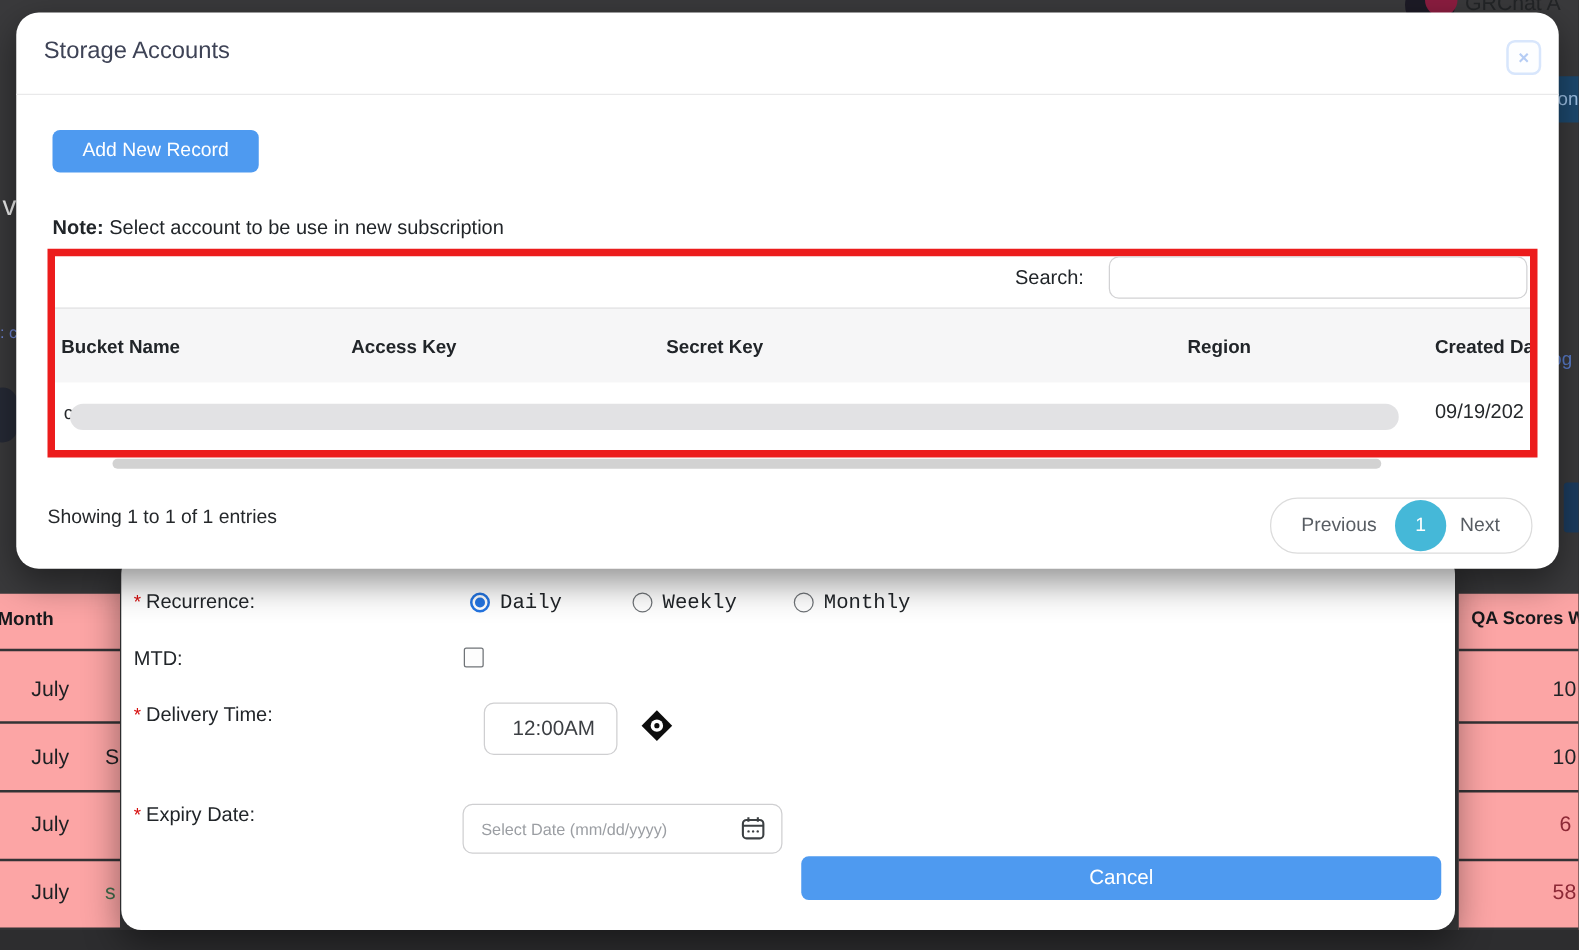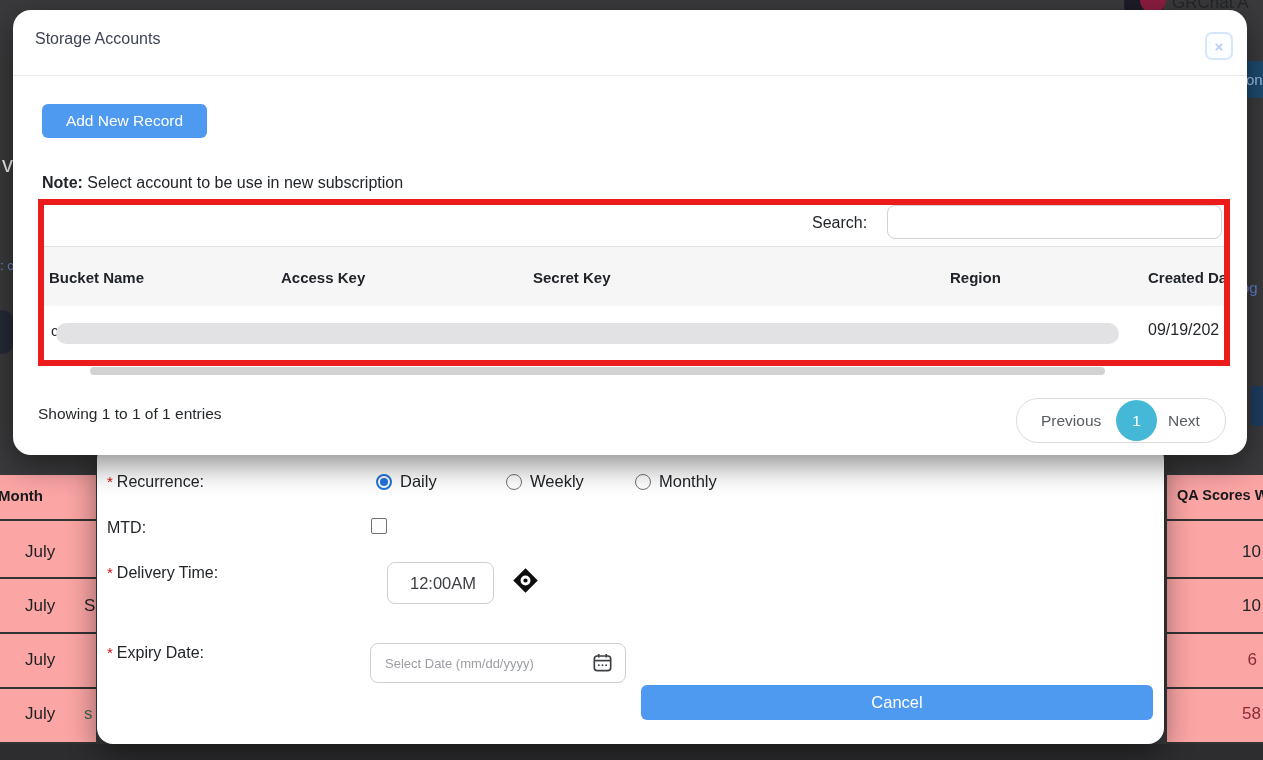--- a/index.html
+++ b/index.html
@@ -18,21 +18,21 @@
   .side-link{color:#5b7fd0;font-size:15px;}
   .avatar-base{width:40px;height:40px;border-radius:50%;background:#1d1b26;}
   .avatar-dot{width:26px;height:26px;border-radius:50%;background:#8c1d40;}
   .user-label{font-size:17px;color:#232527;}
 
   
   .modal{background:#fff;box-shadow:0 10px 30px rgba(0,0,0,.45);}
   #storage-modal{left:13px;top:10px;width:1234px;height:445px;border-radius:18px;z-index:6;}
   #form-modal{left:97px;top:443px;width:1067px;height:301px;border-radius:16px;z-index:5;}
 
-  .modal-title{font-size:16px;color:#3e4356;}
+  .modal-title{font-size:19px;color:#3e4356;}
   .divider{height:1px;background:#e9e9ea;left:0;right:0;}
   .btn-blue{background:#4e9af0;color:#fff;border:none;border-radius:6px;
             font-family:"Liberation Sans",sans-serif;cursor:pointer;}
   .close-btn{width:24px;height:24px;border:2px solid #d8e6fc;border-radius:7px;background:#fdfeff;
              color:#b5ccf4;font-size:15px;font-weight:bold;display:flex;align-items:center;
              justify-content:center;cursor:pointer;}
   .note-line{font-size:16px;color:#212529;}
   .note-bold{font-weight:bold;}
 
   
@@ -50,21 +50,21 @@
 
   .entries-info{font-size:15.5px;color:#25282b;}
   .pager{width:208px;height:43px;border:1px solid #dcdcdc;border-radius:22px;background:#fff;}
   .pager-text{font-size:15.5px;color:#585d63;line-height:43px;cursor:pointer;}
   .page-circle{width:41px;height:41px;border-radius:50%;background:#45b8d8;color:#fff;
                font-size:15.5px;display:flex;align-items:center;justify-content:center;cursor:pointer;}
 
   
   .form-label{font-size:16px;color:#212529;}
   .req{color:#d60b0b;margin-right:4px;font-size:15px;}
-  .radio-wrap{display:flex;align-items:center;gap:8px;cursor:pointer;}
+  .radio-wrap{display:flex;align-items:center;gap:8px;cursor:pointer;font-family:Liberation Mono, monospace;}
   .radio{width:16px;height:16px;border-radius:50%;border:1.5px solid #6f7377;
          box-sizing:border-box;background:#fff;position:relative;}
   .radio-wrap.on .radio{border:2px solid #2374e1;}
   .radio-wrap.on .radio::after{content:"";position:absolute;left:50%;top:50%;width:8px;height:8px;
          margin:-4px 0 0 -4px;border-radius:50%;background:#2374e1;}
   .radio-label{font-size:16.5px;color:#212529;}
   .checkbox{width:14px;height:14px;border:1.5px solid #6f7377;border-radius:2px;background:#fdfdfd;cursor:pointer;}
   .text-input{border:1px solid #cfcfd1;border-radius:8px;font-size:16.5px;color:#3c3f43;
               box-sizing:border-box;font-family:"Liberation Sans",sans-serif;padding:0 14px;}
   .text-input::placeholder{color:#9b9ea3;}

